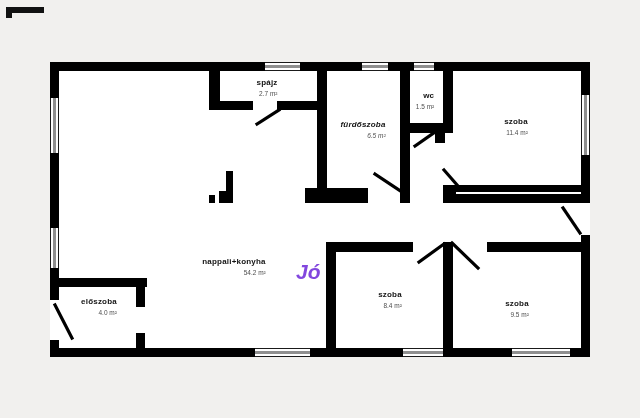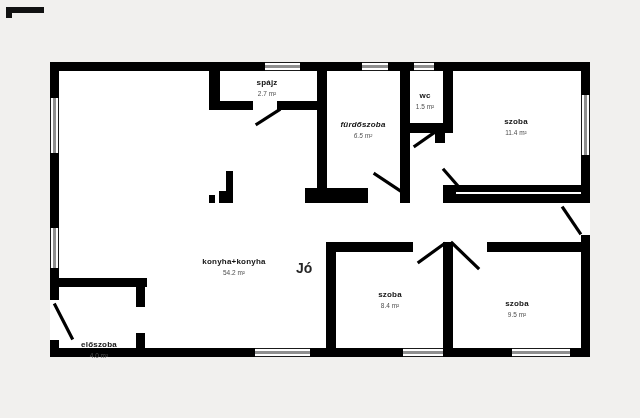--- a/index.html
+++ b/index.html
@@ -17,32 +17,32 @@
     position:absolute;
     background:linear-gradient(to bottom,#1a1a1a 0 1px,#ffffff 1px 3px,#8f8f8f 3px 6px,#ffffff 6px 8px,#1a1a1a 8px 9px);
   }
   .win-v {
     position:absolute;
     background:linear-gradient(to right,#1a1a1a 0 1px,#ffffff 1px 3px,#8f8f8f 3px 6px,#ffffff 6px 8px,#1a1a1a 8px 9px);
   }
   .opening { position:absolute; background:#ffffff; }
   .room-label {
     position:absolute;
-    text-align:center;
+    text-align:right;
     transform:translateX(-50%);
     white-space:nowrap;
     line-height:1.1;
   }
   .room-name { font-weight:bold; font-size:8px; color:#141414; letter-spacing:0.2px; }
   .room-area { font-size:6.5px; color:#4d4d4d; margin-top:2px; }
   .watermark {
     position:absolute;
     left:296px; top:260px;
-    font-size:14px; font-weight:bold;
-    color:#000000; opacity:0.85;
+    font-size:21px; font-style:italic; font-weight:bold;
+    color:#6d28d9; opacity:0.85;
   }
   .corner-mark { position:absolute; background:#111; }
   svg.overlay { position:absolute; left:0; top:0; pointer-events:none; }
 </style>
 </head>
 <body>
 
 <div id="stage">
 
   <div class="corner-mark" style="left:6px;top:7px;width:38px;height:6px;"></div>
@@ -117,25 +117,25 @@
     <div class="room-name">wc</div>
     <div class="room-area">1.5 m²</div>
   </div>
 
   <div class="room-label" style="left:516px;top:118px;">
     <div class="room-name">szoba</div>
     <div class="room-area">11.4 m²</div>
   </div>
 
   <div class="room-label" style="left:234px;top:258px;">
-    <div class="room-name">konyha+konyha</div>
+    <div class="room-name">nappali+konyha</div>
     <div class="room-area">54.2 m²</div>
   </div>
 
-  <div class="room-label" style="left:99px;top:298px;margin-top:43px;">
+  <div class="room-label" style="left:99px;top:298px;">
     <div class="room-name">előszoba</div>
     <div class="room-area">4.0 m²</div>
   </div>
 
   <div class="room-label" style="left:390px;top:291px;">
     <div class="room-name">szoba</div>
     <div class="room-area">8.4 m²</div>
   </div>
 
   <div class="room-label" style="left:517px;top:300px;">

